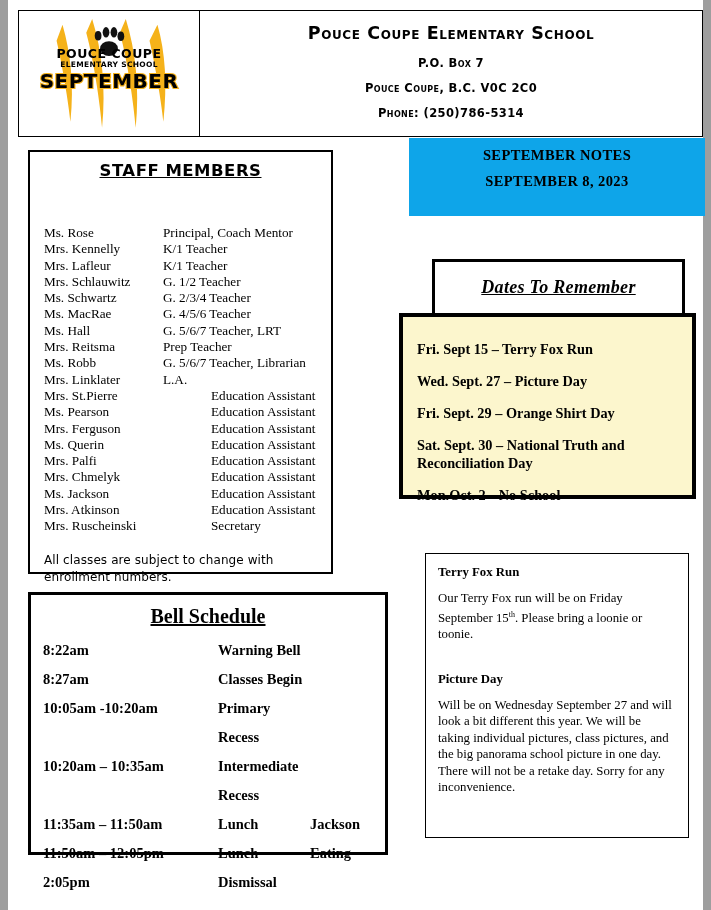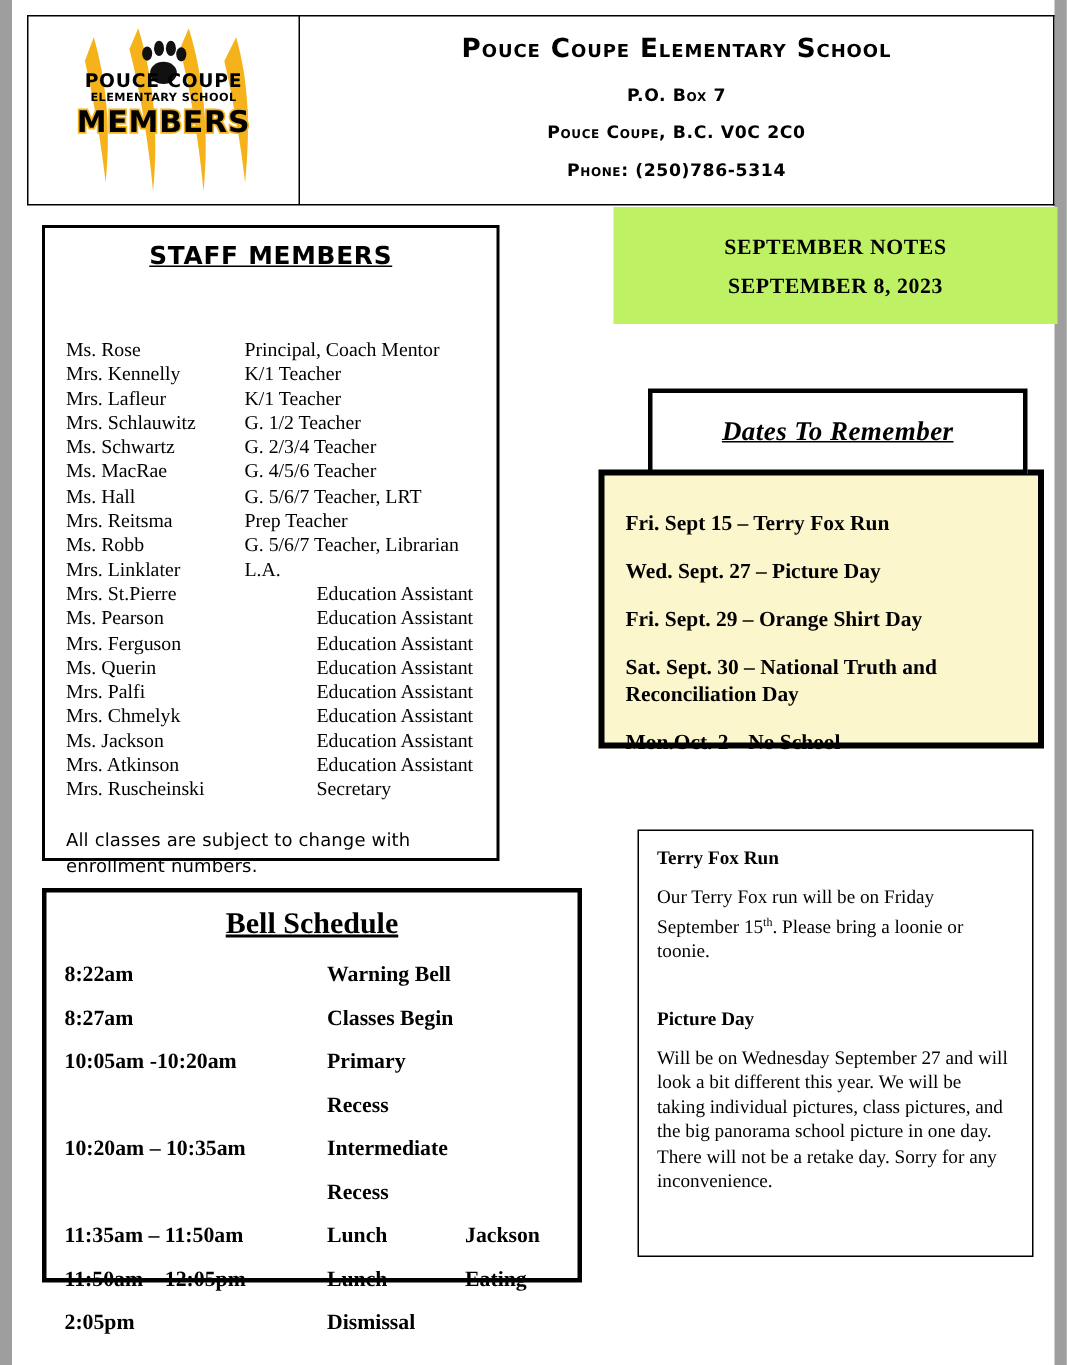--- a/index.html
+++ b/index.html
@@ -145,23 +145,23 @@
     line-height: 29px;
     padding-left: 12px;
   }
   .bell-time { width: 175px; flex: none; }
   .bell-label { width: 92px; flex: none; }
   .bell-extra { flex: none; }
 
   
   #notes-box {
     left: 401px; top: 138px; width: 296px; height: 78px;
-    background: #bef264;
+    background: #0ea5e9;
     text-align: center;
-    padding-top: 14px;
+    padding-top: 4px;
   }
   .notes-line {
     font-size: 14.5px;
     font-weight: bold;
     letter-spacing: 0.4px;
     line-height: 26px;
     color: #000;
   }
 
   
@@ -234,21 +234,21 @@
           <ellipse cx="91" cy="38" rx="9" ry="7.5"></ellipse>
           <ellipse cx="80" cy="25" rx="3.4" ry="4.8"></ellipse>
           <ellipse cx="88" cy="21.5" rx="3.4" ry="5.2"></ellipse>
           <ellipse cx="96" cy="21.5" rx="3.4" ry="5.2"></ellipse>
           <ellipse cx="103" cy="25.5" rx="3.4" ry="4.8"></ellipse>
         </g>
       </svg>
       <div class="logo-text-wrap">
         <div class="lt1">POUCE COUPE</div>
         <div class="lt2">ELEMENTARY SCHOOL</div>
-        <div class="lt3">MEMBERS</div>
+        <div class="lt3">SEPTEMBER</div>
       </div>
     </div>
 
     <div class="title-cell">
       <div class="school-name">Pouce Coupe Elementary School</div>
       <div class="addr-line">P.O. Box 7</div>
       <div class="addr-line">Pouce Coupe, B.C.  V0C 2C0</div>
       <div class="addr-line">Phone: (250)786-5314</div>
     </div>
   </div>

